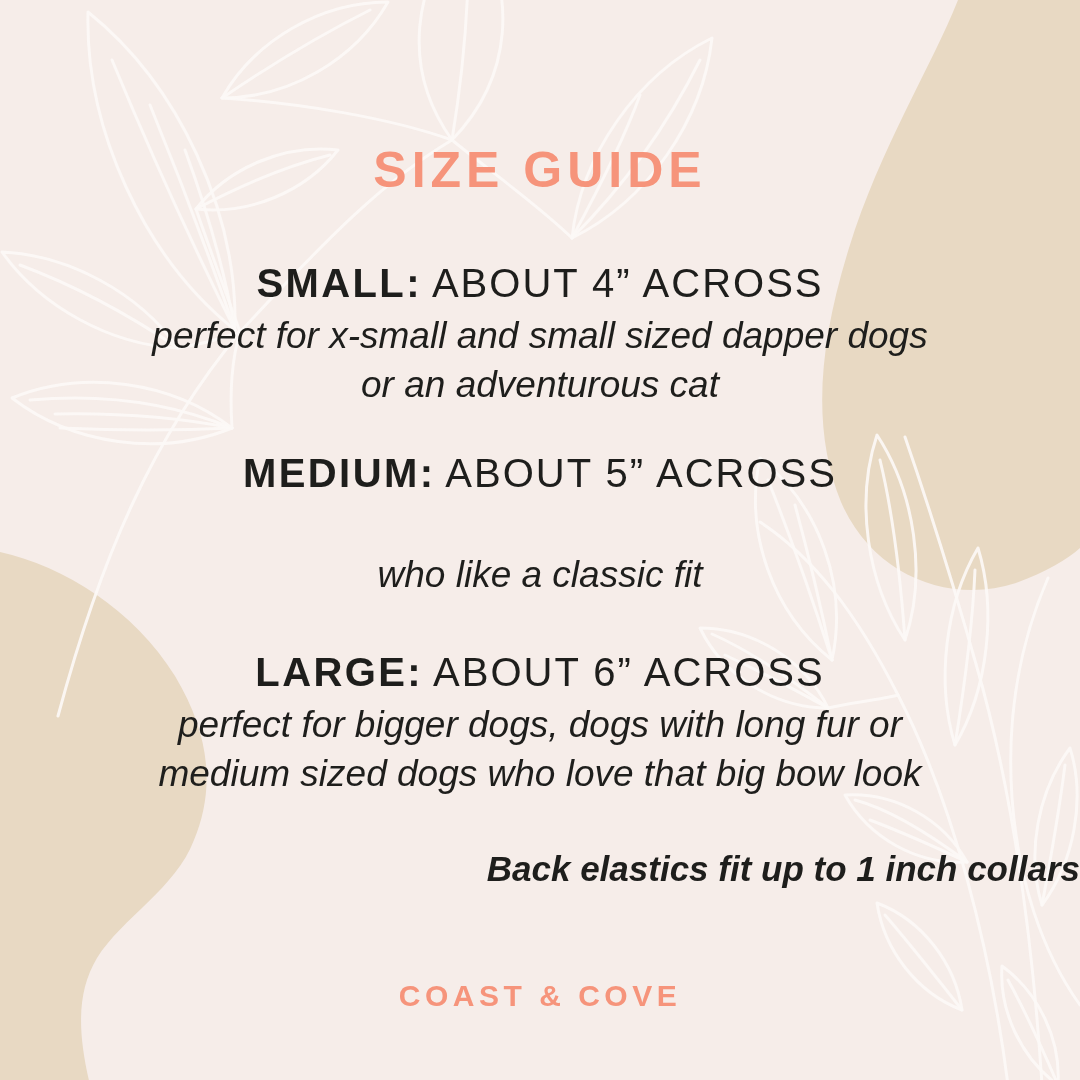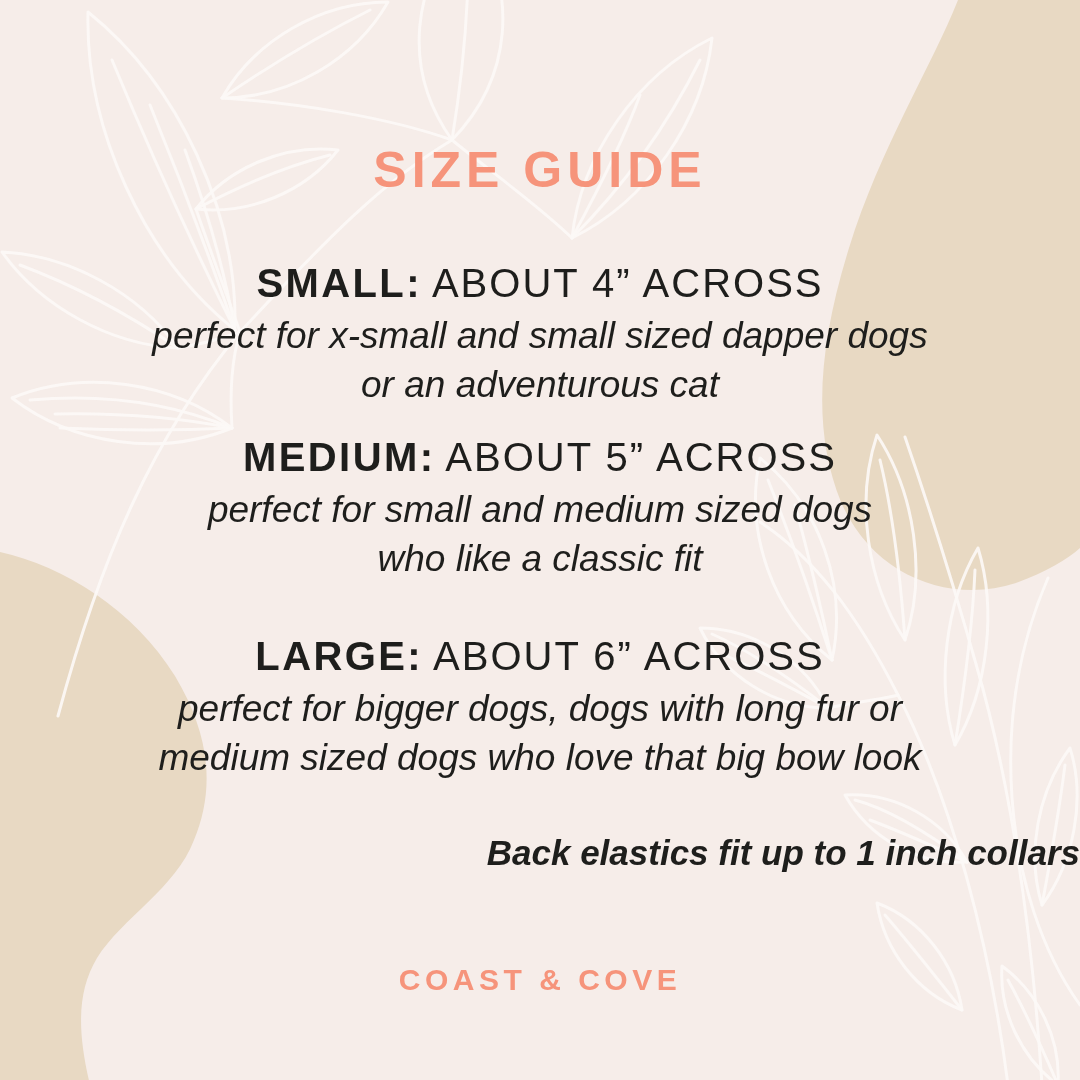--- a/index.html
+++ b/index.html
@@ -17,21 +17,21 @@
     text-align: center; color: #1E1E1C;
   }
   .title {
     margin: 142px 0 0 0;
     font-size: 50px; line-height: 56px;
     font-weight: 700; letter-spacing: 0.10em;
     color: #F6947B;
   }
   .size-section { margin: 0; }
   .size-section.s1 { margin-top: 63px; }
-  .size-section.s2 { margin-top: 26px; }
+  .size-section.s2 { margin-top: 42px; }
   .size-section.s3 { margin-top: 51px; }
   .size-heading {
     margin: 0 0 6px 0;
     font-size: 40px; line-height: 44px;
     font-weight: 400; letter-spacing: 0.05em;
   }
   .size-heading .lbl { font-weight: 700; letter-spacing: 0.06em; }
   .size-heading .spec { font-weight: 400; margin-left: 10px; }
   .size-desc {
     margin: 0;
@@ -131,21 +131,21 @@
   <div id="content">
     <h1 class="title">SIZE GUIDE</h1>
 
     <section class="size-section s1">
       <h2 class="size-heading"><span class="lbl">SMALL:</span><span class="spec">ABOUT 4” ACROSS</span></h2>
       <p class="size-desc"><span>perfect for x-small and small sized dapper dogs</span><br><span>or an adventurous cat</span></p>
     </section>
 
     <section class="size-section s2">
       <h2 class="size-heading"><span class="lbl">MEDIUM:</span><span class="spec">ABOUT 5” ACROSS</span></h2>
-      <p class="size-desc"><span>perfect for small and medium sized dogs</span><br><span>who like a classic fit</span></p>
+      <p class="size-desc"><br><span>who like a classic fit</span></p>
     </section>
 
     <section class="size-section s3">
       <h2 class="size-heading"><span class="lbl">LARGE:</span><span class="spec">ABOUT 6” ACROSS</span></h2>
       <p class="size-desc"><span>perfect for bigger dogs, dogs with long fur or</span><br><span>medium sized dogs who love that big bow look</span></p>
     </section>
 
     <p class="note">Back elastics fit up to 1 inch collars</p>
 
     <p class="brand">COAST &amp; COVE</p>

